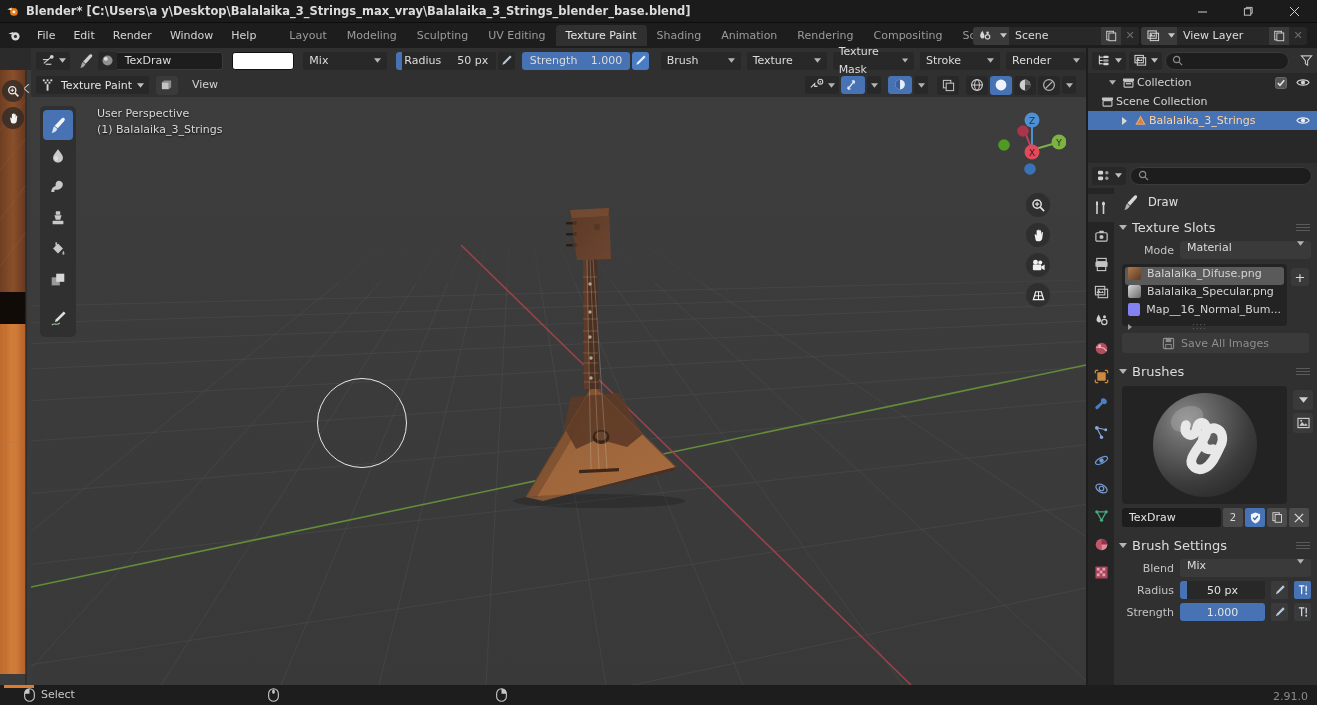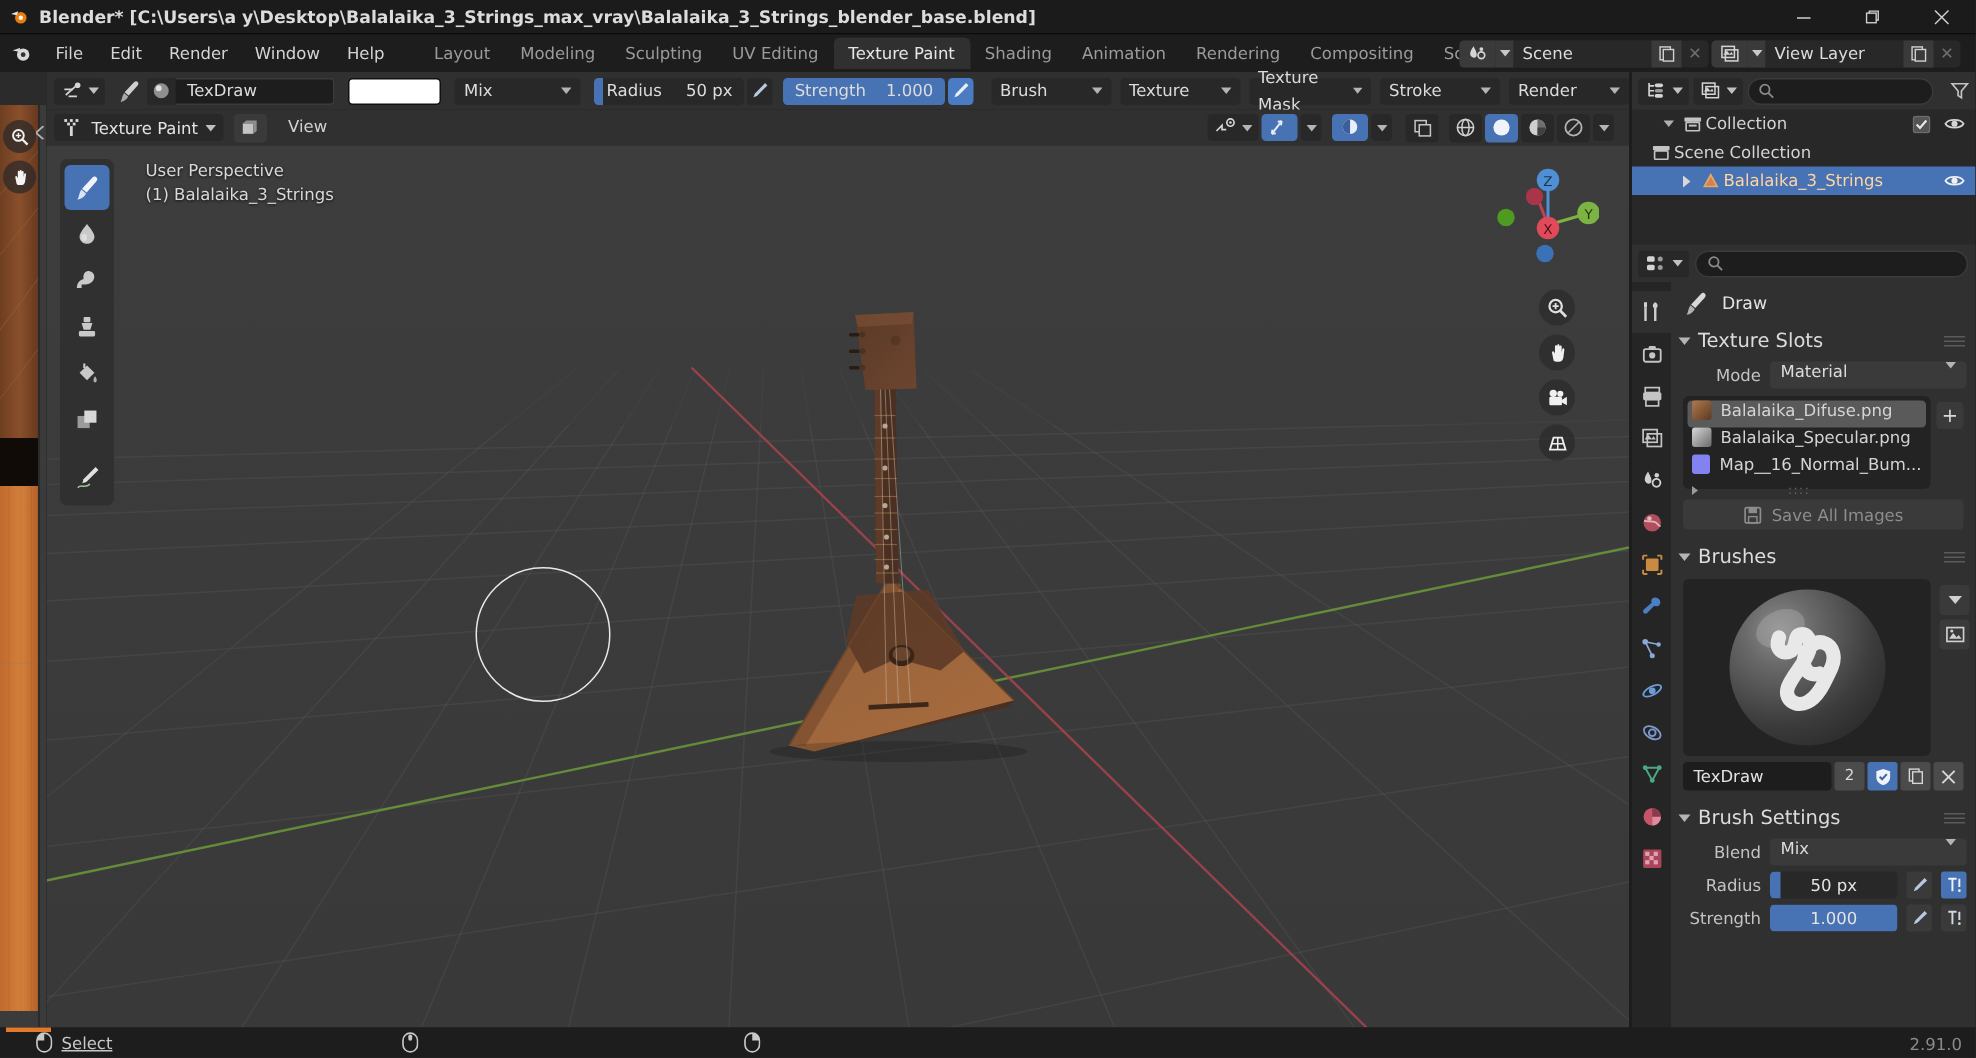--- a/index.html
+++ b/index.html
@@ -161,21 +161,21 @@
   .psl .pf { position:absolute; left:0; top:0; bottom:0; background:#4772b3; }
   .psl span { position:relative; }
   .minib { width:17px; height:18px; background:#3a3a3a; border-radius:2px; display:flex;
     align-items:center; justify-content:center; }
   .minib.blue { background:#4772b3; }
   .version { position:absolute; right:9px; bottom:2px; font-size:11px; color:#8a8a8a; }
 
   
   .statusbar { position:absolute; left:0; bottom:0; width:1317px; height:20px;
     background:#1d1d1d; display:flex; align-items:center; }
-  .st-item { display:flex; align-items:flex-end; gap:6px; font-size:11px; color:#c8c8c8;text-decoration:underline; }
+  .st-item { display:flex; align-items:flex-start; gap:6px; font-size:11px; color:#c8c8c8; }
   .prog { position:absolute; left:4px; top:0; width:30px; height:3px; background:#e07a2c; }
 
   svg { display:block; }
 </style>
 </head>
 <body>
 
 <div id="app">
 
   <div class="titlebar">

